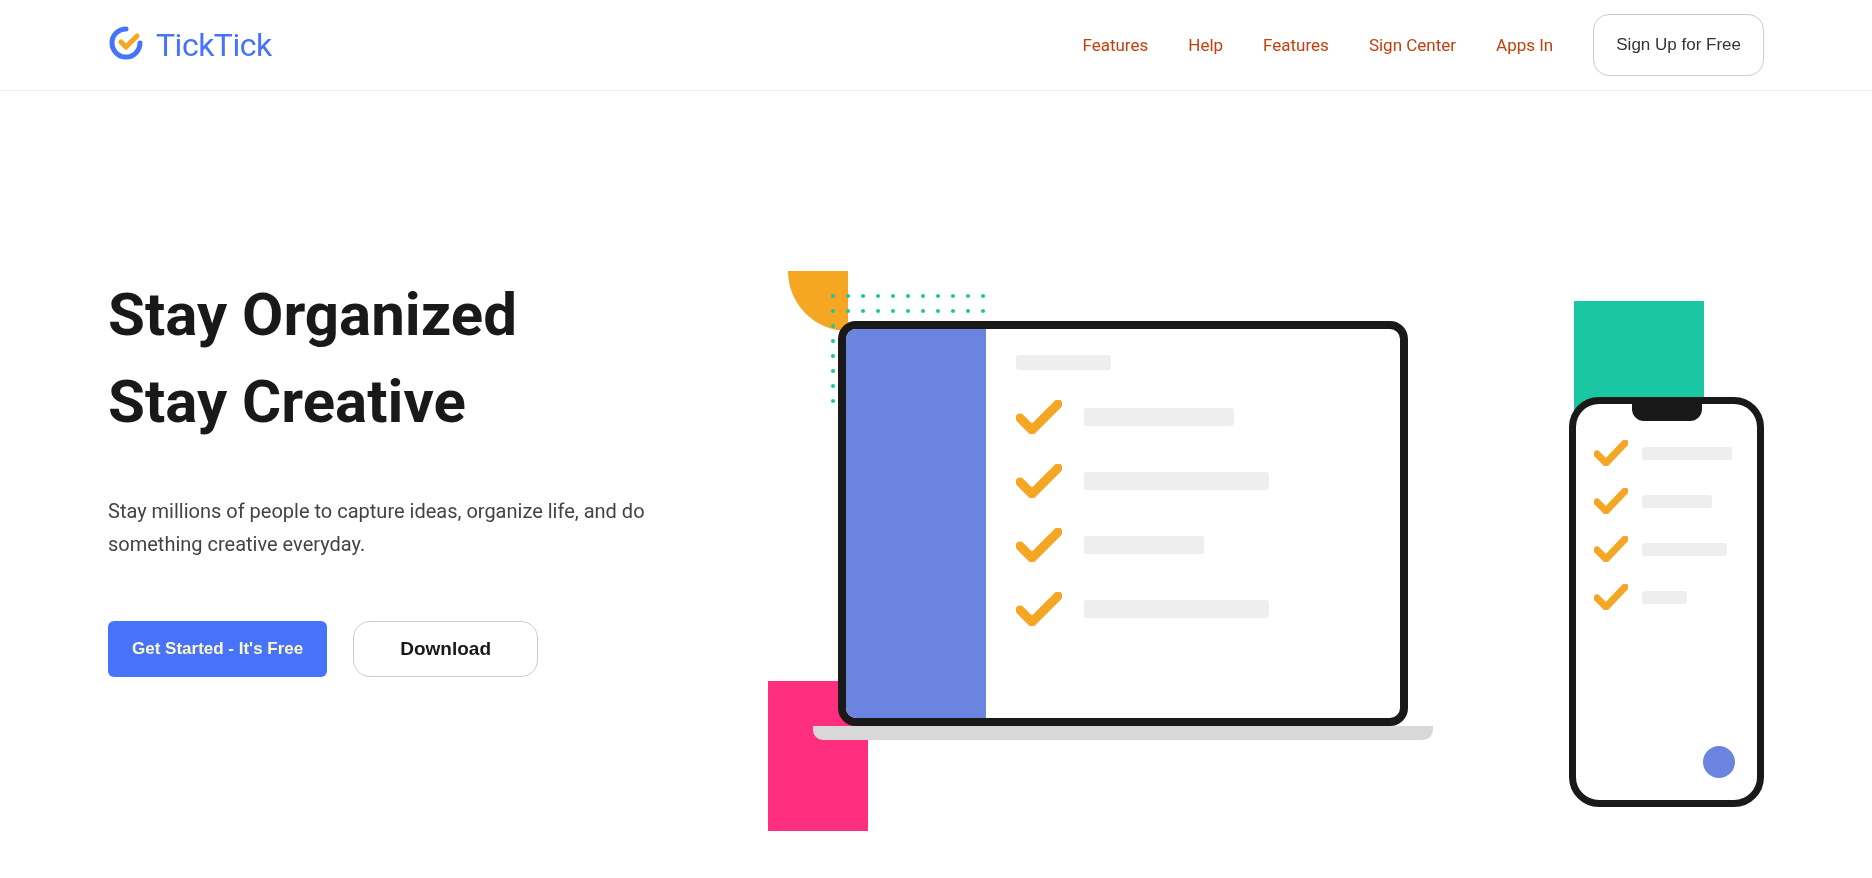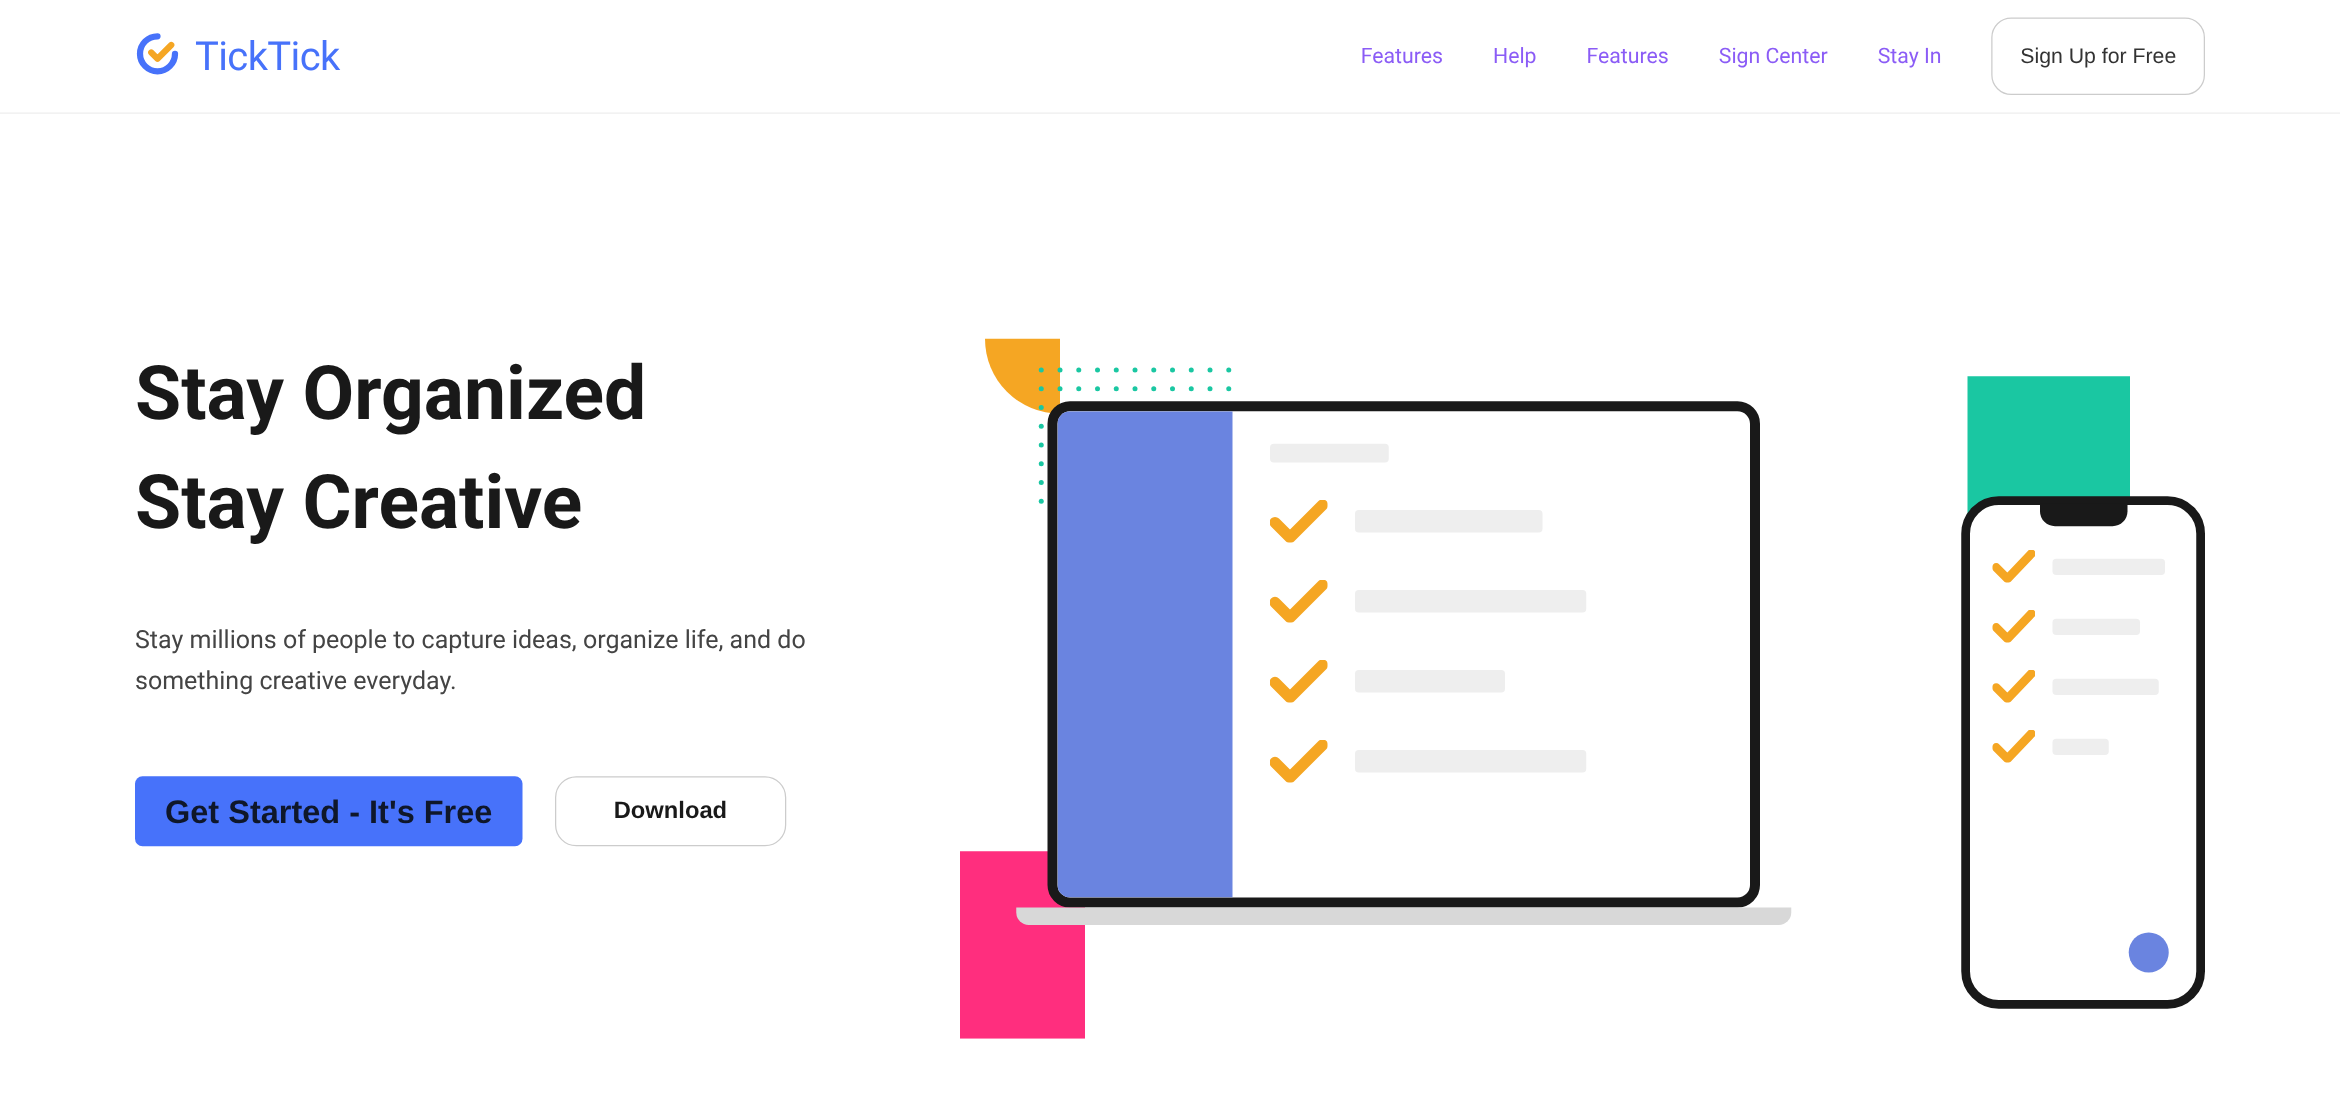--- a/index.html
+++ b/index.html
@@ -1,28 +1,28 @@
 <!DOCTYPE html>
 <html><head>
 <meta charset="utf-8">
 <style>
 * { margin: 0; padding: 0; box-sizing: border-box; }
 body { font-family: -apple-system, BlinkMacSystemFont, "Segoe UI", Roboto, Helvetica, Arial, sans-serif; background: #fff; color: #191919; width: 1872px; }
 .header { display: flex; align-items: center; justify-content: space-between; padding: 14px 108px; border-bottom: 1px solid #eee; }
 .logo { display: flex; align-items: center; gap: 12px; }
 .logo-text { font-size: 32px; color: #4772FA; font-weight: 400; letter-spacing: -0.5px; }
 .nav { display: flex; align-items: center; gap: 40px; }
-.nav a { color: #8b5cf6; text-decoration: none; font-size: 17px; cursor: pointer; }
+.nav a { color: #c2410c; text-decoration: none; font-size: 17px; cursor: pointer; }
 .signup-btn { border: 1px solid #ccc; border-radius: 16px; padding: 20px 22px; font-size: 17px; background: #fff; cursor: pointer; color: #333; }
 .hero { display: flex; padding: 180px 108px 0 108px; gap: 40px; }
 .hero-left { flex: 0 0 620px; }
 .hero-title { font-size: 60px; font-weight: 700; line-height: 1.45; color: #191919; margin-bottom: 50px; }
 .hero-sub { font-size: 20px; color: #444; line-height: 1.65; margin-bottom: 60px; max-width: 600px; }
 .hero-buttons { display: flex; gap: 26px; }
-.btn-primary { background: #4772FA; color: #0f172a; border: none; border-radius: 6px; padding: 7px 24px; font-size: 26px; font-weight: 600; cursor: pointer; }
+.btn-primary { background: #4772FA; color: #fef9c3; border: none; border-radius: 6px; padding: 7px 24px; font-size: 17px; font-weight: 600; cursor: pointer; }
 .btn-secondary { background: #fff; color: #191919; border: 1px solid #ccc; border-radius: 17px; padding: 16px 46px; font-size: 19px; font-weight: 600; cursor: pointer; }
 .hero-right { flex: 1; position: relative; height: 560px; }
 .illus { position: absolute; }
 .quarter { width: 60px; height: 60px; background: #F5A623; border-radius: 0 0 0 60px; top: 0; left: 20px; }
 .dots { top: 20px; left: 60px; }
 .green-sq { width: 130px; height: 130px; background: #1AC7A2; top: 30px; right: 60px; }
 .pink-sq { width: 100px; height: 150px; background: #FF2E7E; bottom: 0; left: 0; }
 .laptop { position: absolute; top: 50px; left: 70px; width: 600px; height: 450px; }
 .laptop-screen { width: 570px; height: 405px; border: 8px solid #191919; border-radius: 18px; background: #fff; display: flex; overflow: hidden; }
 .laptop-side { width: 140px; background: #6A84E0; }
@@ -50,21 +50,21 @@
         <path d="M13 17 L18 22 L29 11" fill="none" stroke="#F5A623" stroke-width="5" stroke-linecap="round" stroke-linejoin="round"></path>
       </svg>
     </span>
     <span class="logo-text">TickTick</span>
   </div>
   <nav class="nav">
     <a>Features</a>
     <a>Help</a>
     <a>Features</a>
     <a>Sign Center</a>
-    <a>Stay In</a>
+    <a>Apps In</a>
     <button class="signup-btn">Sign Up for Free</button>
   </nav>
 </header>
 
 <section class="hero">
   <div class="hero-left">
     <h1 class="hero-title">
       <span>Stay Organized</span><br>
       <span>Stay Creative</span>
     </h1>

